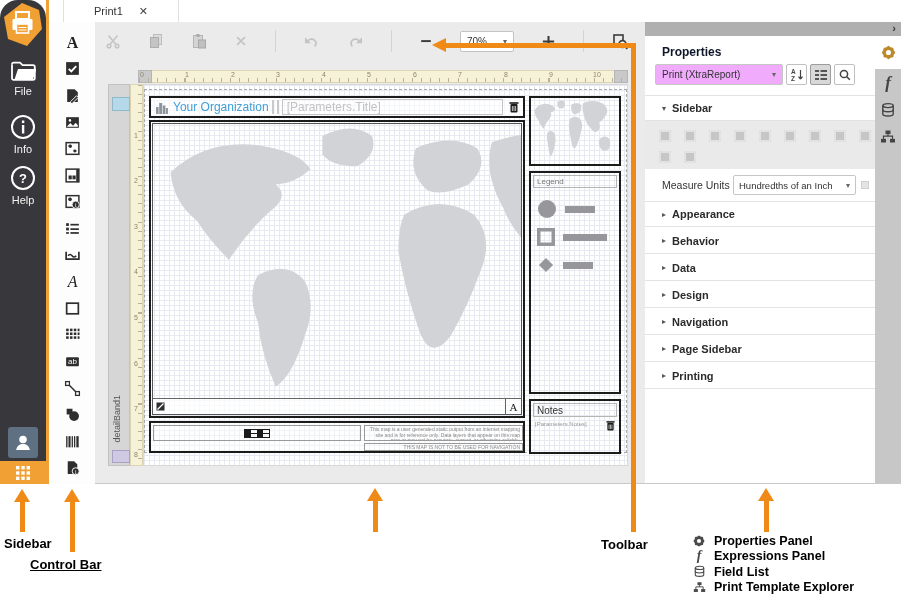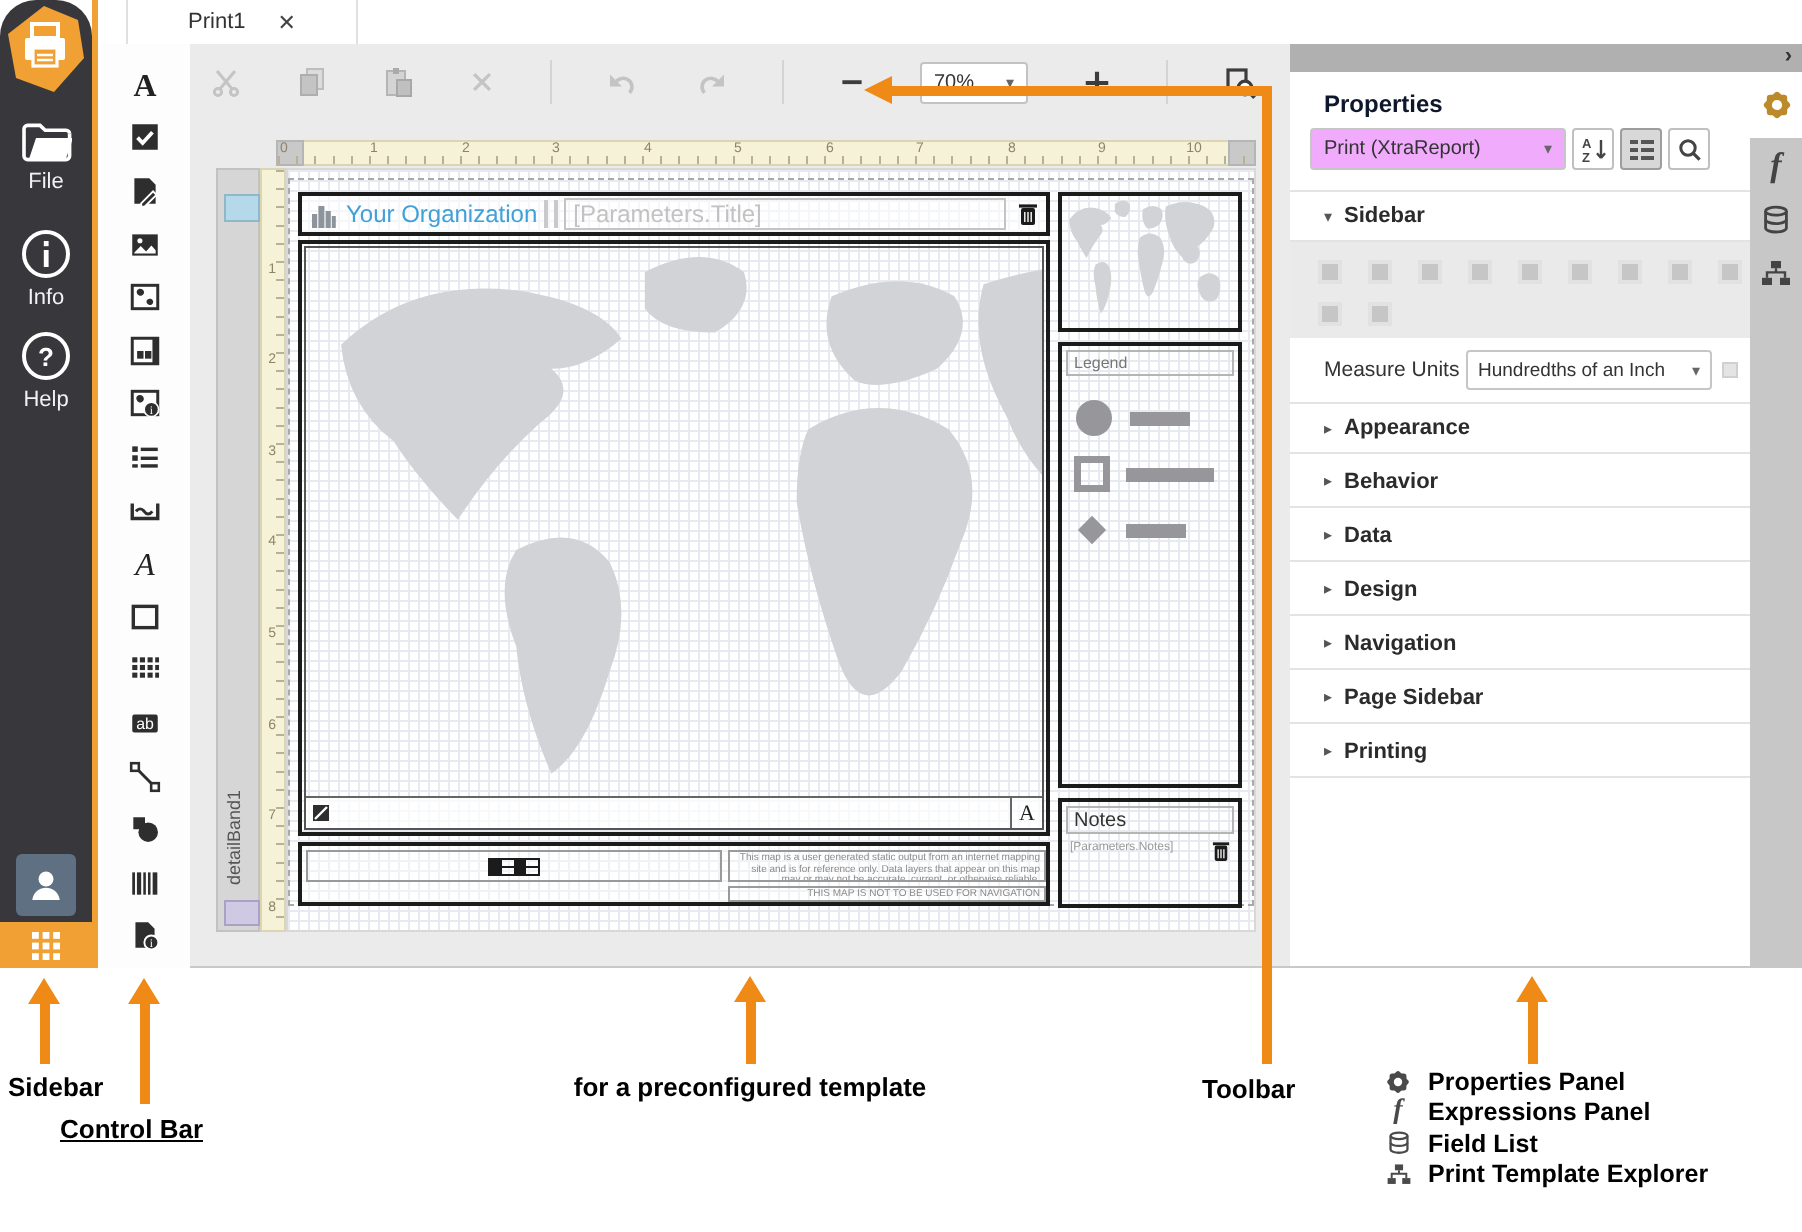--- a/index.html
+++ b/index.html
@@ -703,21 +703,20 @@
     <div class="ahead"></div>
       <div class="ashaft"></div>
   </div>
   <div class="ann" style="left:30px; top:557px;text-decoration:underline;">Control Bar</div>
 
   <div class="arrow" style="left:367px; top:488px; height:44px;">
     <div class="ahead"></div>
       <div class="ashaft"></div>
   </div>
   <div class="ann" style="left:240px; top:535px; width:270px; text-align:center; line-height:17px;">
-    <div>for a preconfigured template</div>
   </div>
 
   <div class="tb-vline"></div>
   <div class="tb-hline"></div>
   <div class="tb-head"></div>
   <div class="ann" style="left:601px; top:537px;">Toolbar</div>
 
   <div class="arrow" style="left:758px; top:488px; height:44px;">
     <div class="ahead"></div>
       <div class="ashaft"></div>

